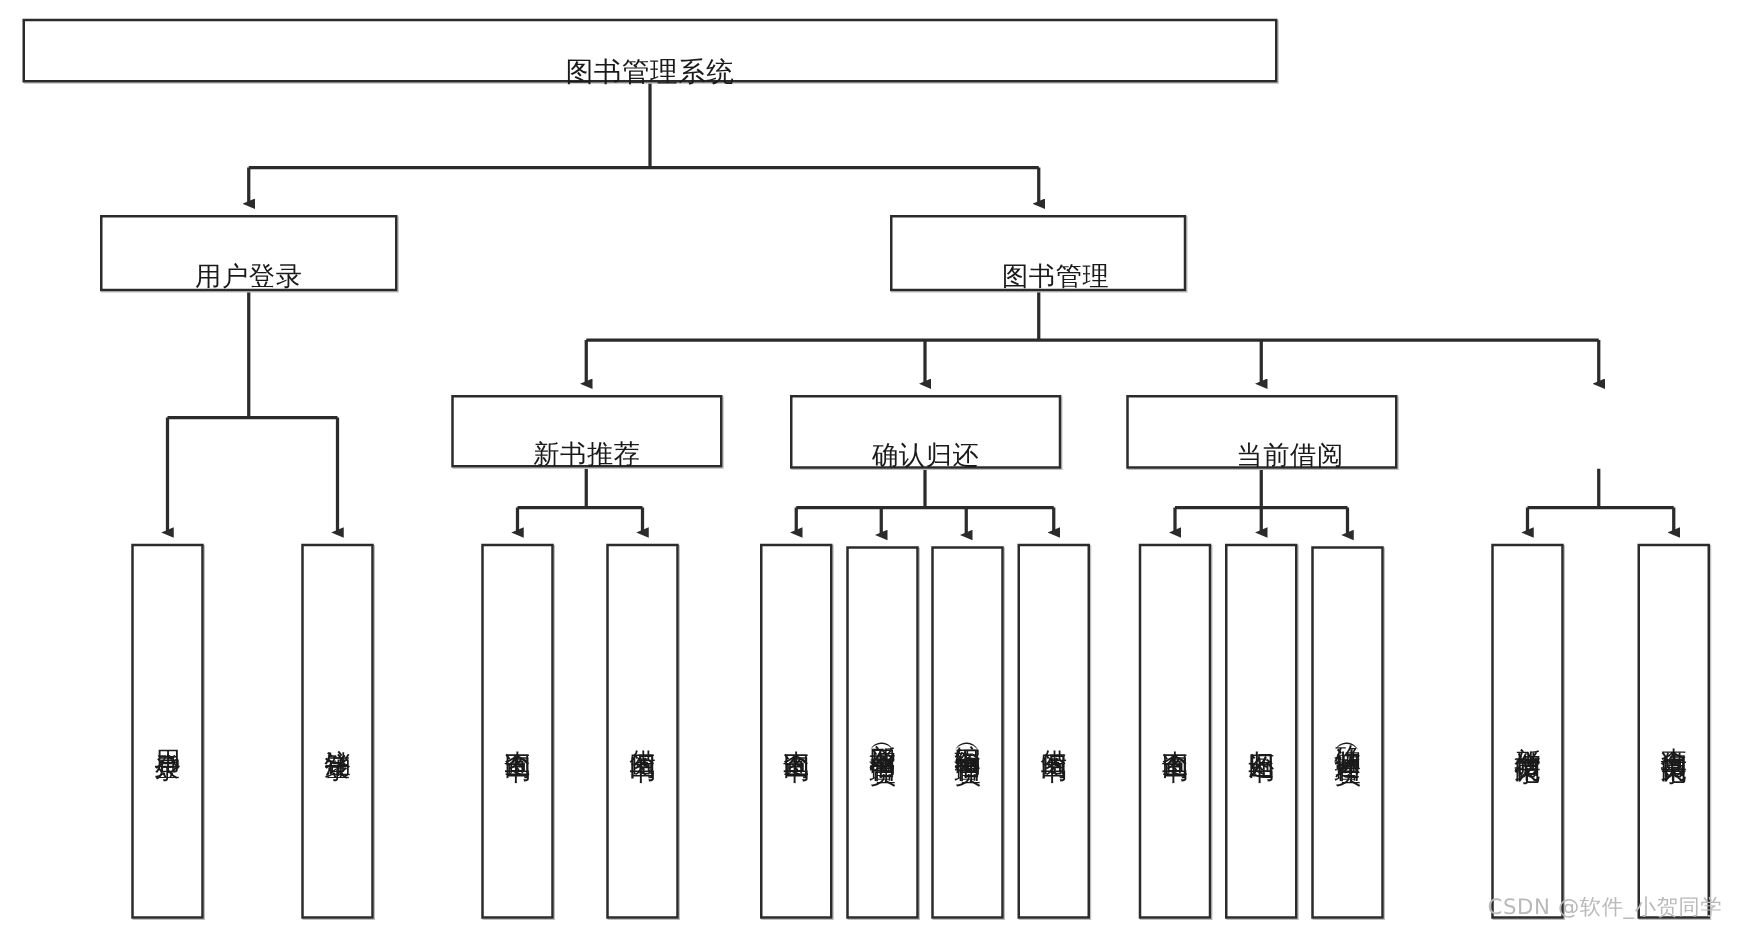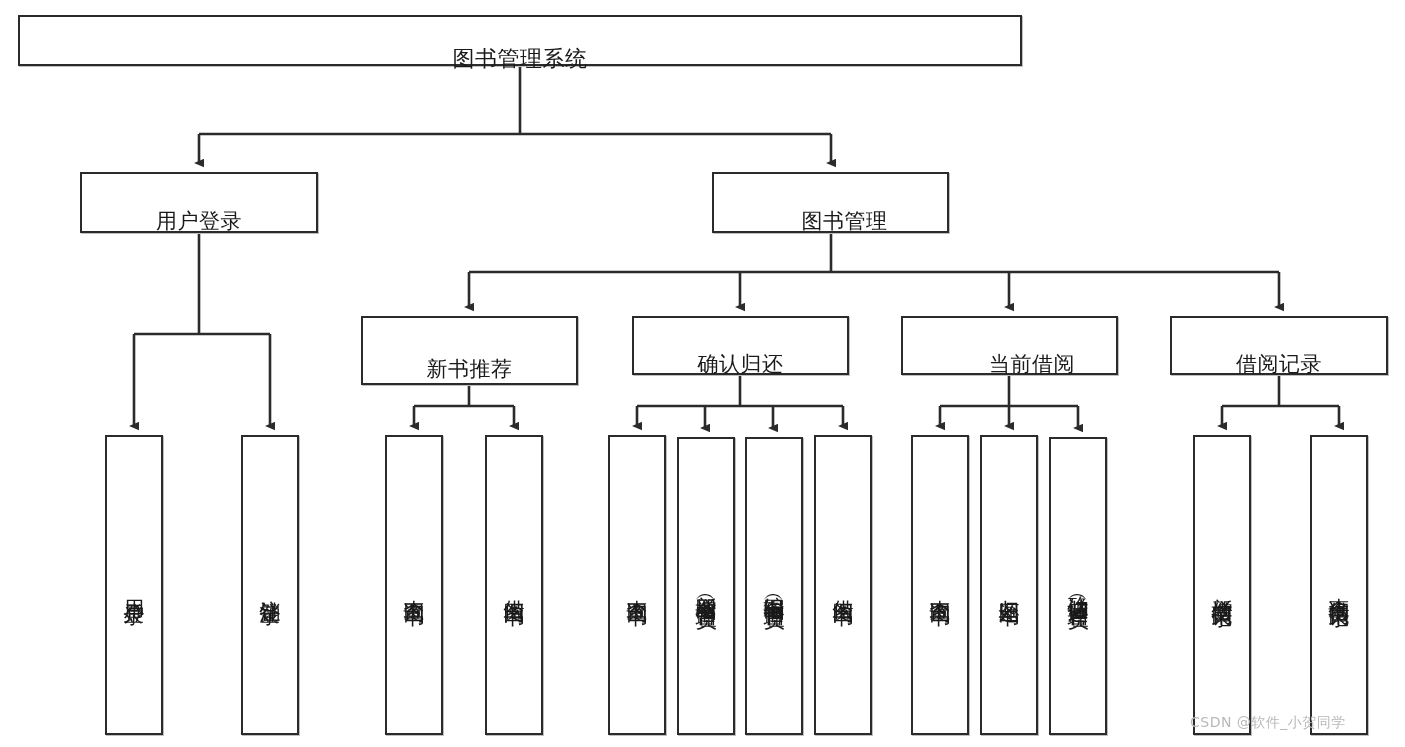--- a/index.html
+++ b/index.html
@@ -60,21 +60,21 @@
     writing-mode: vertical-rl;
     text-orientation: upright;
     font-size: 21px;
     line-height: 1.05;
     letter-spacing: 2px;
     max-height: 100%;
   }
   .watermark {
     position: absolute;
     color: #b9b9b9;
-    font-size: 14px;
+    font-size: 17px;
     white-space: nowrap;
     letter-spacing: 0.5px;
     user-select: none;
   }
 </style>
 </head>
 <body>
 
 <div id="canvas">
 
@@ -132,32 +132,29 @@
     <span class="node-label">图书管理系统</span>
   </div>
 
   <div class="node horiz" style="left:80px; top:172px; width:238px; height:61px;">
     <span class="node-label">用户登录</span>
   </div>
   <div class="node horiz" style="left:712px; top:172px; width:237px; height:61px;padding-left:28px;">
     <span class="node-label">图书管理</span>
   </div>
 
-  <div class="node horiz" style="left:361px; top:316px; width:217px; height:69px;">
+  <div class="node horiz" style="left:361px; top:316px; width:217px; height:58px;">
     <span class="node-label">新书推荐</span>
   </div>
   <div class="node horiz" style="left:632px; top:316px; width:217px; height:59px;">
     <span class="node-label">确认归还</span>
   </div>
   <div class="node horiz" style="left:901px; top:316px; width:217px; height:59px;padding-left:45px;">
     <span class="node-label">当前借阅</span>
   </div>
-  <div class="node horiz" style="left:1170px; top:316px; width:218px; height:59px;">
-    <span class="node-label">借阅记录</span>
-  </div>
 
   <div class="node vert" style="left:105px; top:435px; width:58px; height:300px;">
     <span class="node-label">用户登录</span>
   </div>
   <div class="node vert" style="left:241px; top:435px; width:58px; height:300px;">
     <span class="node-label">注销登录</span>
   </div>
 
   <div class="node vert" style="left:385px; top:435px; width:58px; height:300px;">
     <span class="node-label">查询图书</span>

